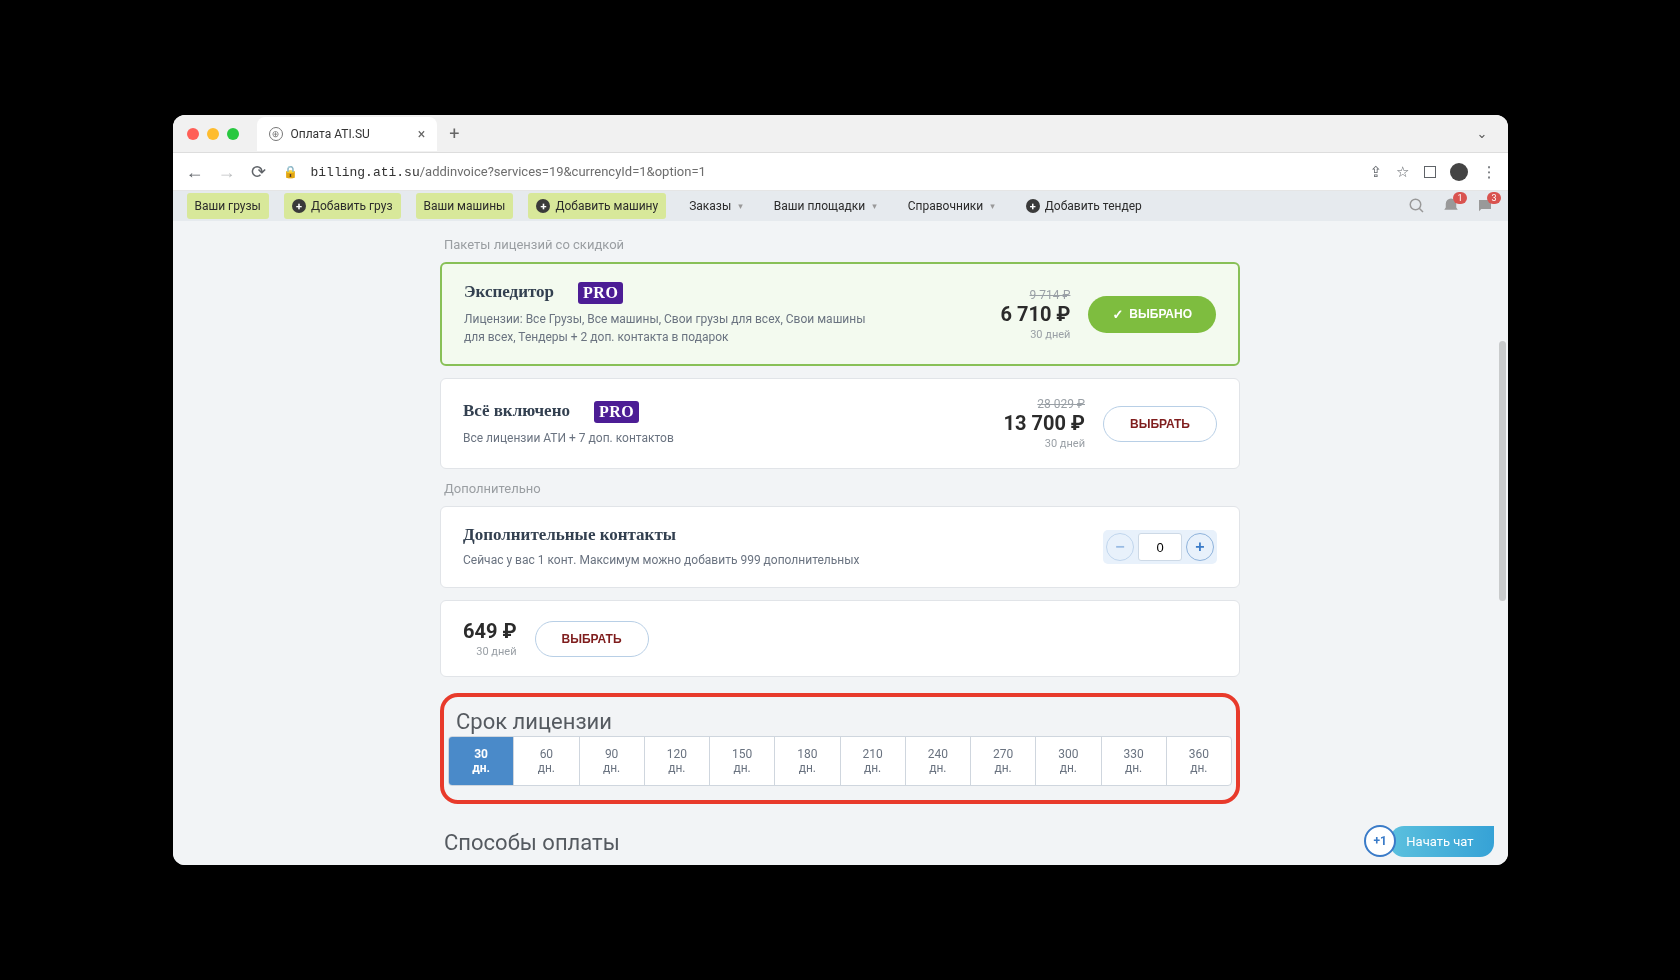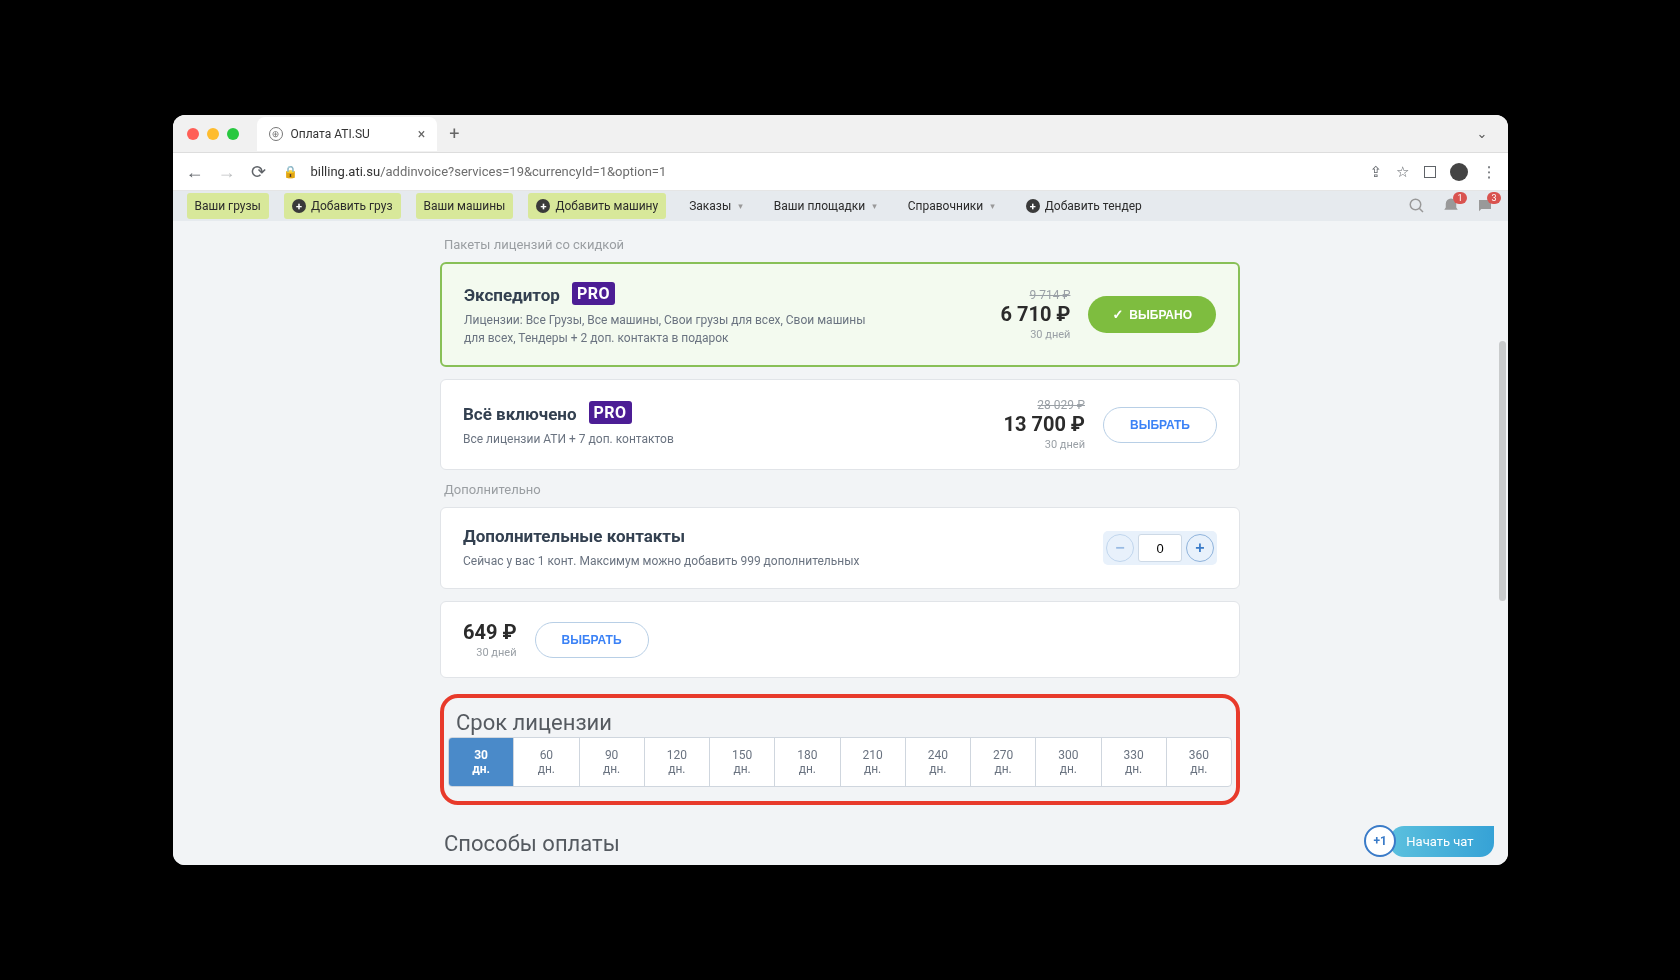--- a/index.html
+++ b/index.html
@@ -15,21 +15,21 @@
 .tab { margin-left: 18px; background: #fff; height: 34px; display: flex; align-items: center; padding: 0 12px; border-radius: 8px 8px 0 0; gap: 8px; font-size: 12px; color: #333; position: relative; top-self: flex-end; }
 .tab .favicon { width: 14px; height: 14px; border: 1.5px solid #777; border-radius: 50%; display: flex; align-items: center; justify-content: center; font-size: 9px; color: #777; }
 .tab .close { margin-left: 40px; font-size: 14px; color: #666; cursor: pointer; }
 .newtab { margin-left: 12px; font-size: 18px; color: #666; cursor: pointer; }
 .titlebar-spacer { flex: 1; }
 .titlebar .chevron { font-size: 13px; color: #555; padding: 0 6px; cursor: pointer; }
 .addrbar { height: 38px; background: #fff; display: flex; align-items: center; padding: 0 10px; gap: 8px; border-bottom: 1px solid #e5e5e5; }
 .navbtn { width: 24px; height: 24px; display: flex; align-items: center; justify-content: center; color: #5f6368; font-size: 18px; cursor: pointer; }
 .lock { font-size: 12px; color: #5f6368; }
 .url { flex: 1; font-size: 13px; color: #333; }
-.url .host { color: #333; }
+.url .host { color: #333; font-family: Liberation Mono, monospace; }
 .url .path { color: #6d6d6d; }
 .addr-icons { display: flex; gap: 14px; align-items: center; color: #5f6368; font-size: 15px; }
 .addr-icons .ic { cursor: pointer; }
 .addr-icons .square { width: 12px; height: 12px; border: 1.8px solid #5f6368; }
 .addr-icons .avatar { width: 18px; height: 18px; border-radius: 50%; background: #444; }
 .addr-icons .dots { letter-spacing: 1px; }
 
 .site-nav { height: 30px; background: #e6eaee; display: flex; align-items: center; padding: 0 14px; gap: 15px; font-size: 12px; color: #2b2b2b; }
 .site-nav .navitem { padding: 6px 8px; border-radius: 3px; display: flex; align-items: center; gap: 5px; cursor: pointer; }
 .site-nav .navitem.green-bg { background: #d8e89a; }
@@ -40,31 +40,31 @@
 .site-nav .ric { width: 18px; height: 18px; color: #888; position: relative; cursor: pointer; }
 .site-nav .badge { position: absolute; top: -5px; right: -7px; background: #d9534f; color: #fff; border-radius: 8px; font-size: 9px; padding: 0 4px; line-height: 12px; min-width: 12px; text-align: center; }
 
 .page-body { flex: 1; background: #f2f4f6; overflow-y: auto; position: relative; }
 .content { width: 800px; margin: 0 auto; padding-top: 8px; }
 .section-label { font-size: 13px; color: #9a9ea2; margin: 8px 0 10px 4px; }
 
 .card { background: #fff; border: 1px solid #e1e4e8; border-radius: 6px; padding: 18px 22px; margin-bottom: 12px; display: flex; align-items: center; gap: 18px; }
 .card.selected { border: 2px solid #88c057; background: #f3faef; }
 .card-left { flex: 1; }
-.card-title { font-size: 17px; font-weight: bold; color: #334050; display: flex; align-items: flex-end; gap: 12px; }
+.card-title { font-size: 17px; font-weight: bold; color: #334050; display: flex; align-items: flex-start; gap: 24px; font-family: Liberation Serif, serif; }
 .pro-badge { background: #4c1d95; color: #fff; font-size: 16px; font-weight: bold; padding: 2px 5px; border-radius: 3px; letter-spacing: 0.5px; }
 .card-desc { font-size: 12px; color: #6a7380; margin-top: 6px; line-height: 1.5; max-width: 420px; }
 .card-desc a { color: #3a7bc8; }
 .ext-ic { font-size: 10px; color: #3a7bc8; }
 .card-price { text-align: right; }
 .old-price { font-size: 12px; color: #9aa0a6; text-decoration: line-through; }
 .new-price { font-size: 20px; font-weight: bold; color: #2b2b2b; }
 .price-period { font-size: 11px; color: #9aa0a6; margin-top: 2px; }
 .btn-selected { background: #7ebd3f; color: #fff; border: none; border-radius: 22px; padding: 11px 24px; font-size: 12px; font-weight: bold; display: flex; align-items: center; gap: 6px; cursor: pointer; }
-.btn-outline { background: #fff; color: #3b82f6; border: 1px solid #b8cfe6; border-radius: 22px; padding: 10px 26px; font-size: 12px; font-weight: bold; cursor: pointer; }
+.btn-outline { background: #fff; color: #7f1d1d; border: 1px solid #b8cfe6; border-radius: 22px; padding: 10px 26px; font-size: 12px; font-weight: bold; cursor: pointer; }
 .check { font-size: 13px; }
 
 .stepper { display: flex; align-items: center; background: #e8f1fb; border-radius: 5px; padding: 3px; gap: 4px; }
 .stepper button { width: 28px; height: 28px; border-radius: 50%; border: 1.5px solid #8fb3db; background: transparent; color: #3a7bc8; font-size: 16px; font-weight: bold; cursor: pointer; display: flex; align-items: center; justify-content: center; line-height: 1; }
 .stepper button:disabled { opacity: 0.45; }
 .stepper input { width: 44px; height: 28px; text-align: center; border: 1px solid #cdd9e6; border-radius: 3px; font-size: 13px; }
 
 .highlighted-section { border: 4px solid #e83a2b; border-radius: 18px; padding: 8px 4px 14px 4px; margin: 16px 0 12px 0; background: #f2f4f6; }
 .highlighted-section h2 { font-size: 22px; font-weight: normal; color: #555a60; margin: 4px 0 2px 8px; }
 .duration-row { display: flex; border: 1px solid #cfd6de; border-radius: 4px; overflow: hidden; background: #fff; }

